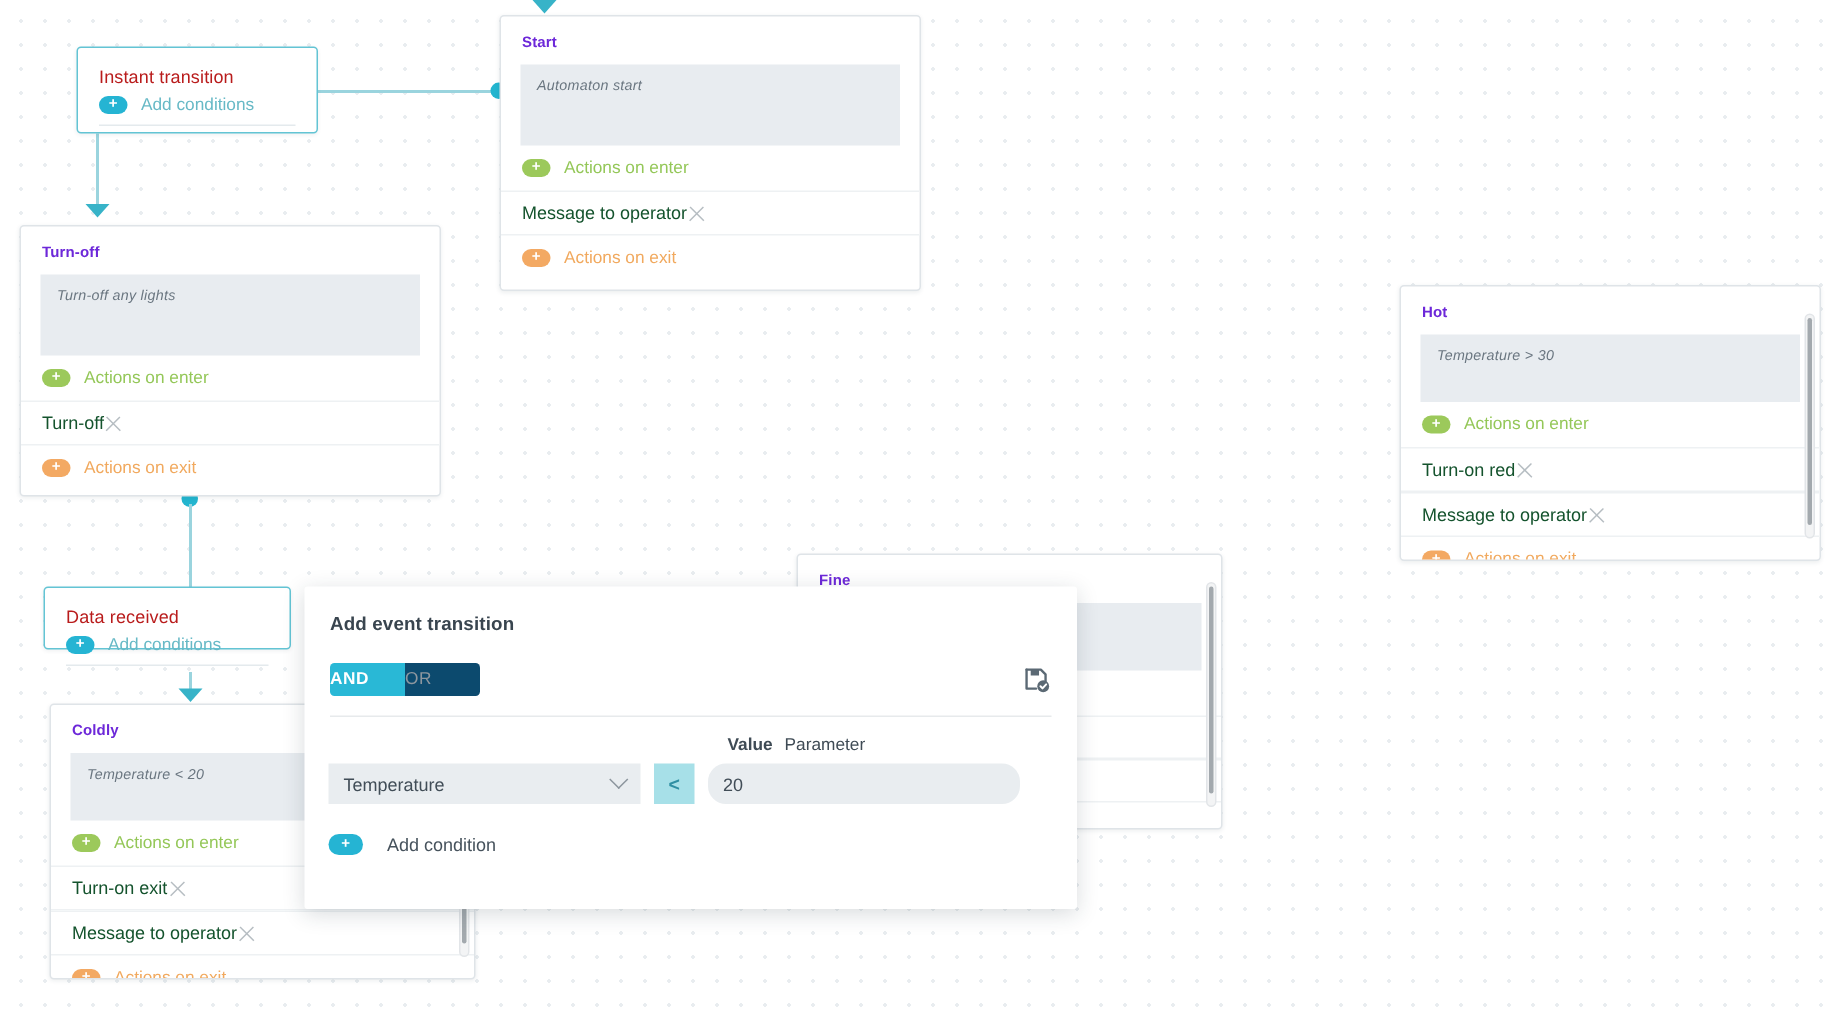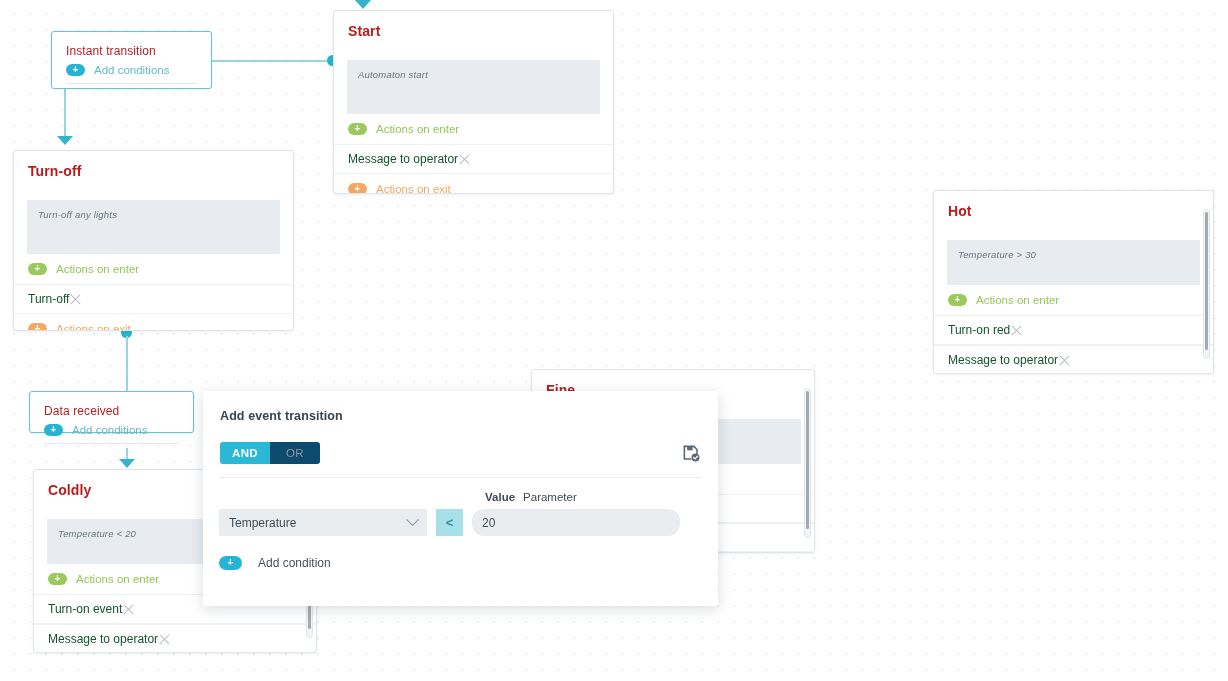--- a/index.html
+++ b/index.html
@@ -55,24 +55,24 @@
   }
 
   
   .state-node {
     border: 1px solid #dfe4e8;
     box-shadow: 0 1px 3px rgba(30,45,60,.08);
     padding: 0;
     overflow: hidden;
   }
   .state-title {
-    font-size: 14px;
+    font-size: 10px;
     font-weight: bold;
-    color: #b91c1c;
-    padding: 12px 14px 21px 14px;
+    color: #6d28d9;
+    padding: 12px 14px 9px 14px;
     letter-spacing: .1px;
   }
   .state-desc {
     background: #e8ecf0;
     margin: 0 13px;
     height: 54px;
     padding: 9px 11px;
     font-size: 9.5px;
     font-style: italic;
     color: #6a7680;
@@ -196,21 +196,20 @@
   }
   .seg {
     display: flex;
     border-radius: 3px;
     overflow: hidden;
   }
   .seg-btn {
     font-size: 11.5px;
     padding: 5px 0;
     width: 50px;
-    text-align: center;
     letter-spacing: .4px;
   }
   .seg-btn.active { background: #29b8d6; color: #ffffff; font-weight: bold;}
   .seg-btn.idle   { background: #0c4a6e; color: #8d979f; }
 
   .save-icon { width: 19px; height: 19px; display:block; }
 
   .modal-divider {
     height: 1px;
     background: #e7eaec;
@@ -406,21 +405,21 @@
   </div>
 
   <div class="node state-node" style="left:33px; top:469px; width:284px; height:184px;">
     <div class="state-title">Coldly</div>
     <div class="state-desc" style="height:45px;">Temperature &lt; 20</div>
     <div class="action-hdr enter">
       <span class="pill green">+</span>
       <span>Actions on enter</span>
     </div>
     <div class="action-row">
-      <span>Turn-on event</span>
+      <span>Turn-on exit</span>
       <span class="x-icon" style="margin-right:18px;"></span>
     </div>
     <div class="action-row">
       <span>Message to operator</span>
       <span class="x-icon" style="margin-right:18px;"></span>
     </div>
     <div class="action-hdr exit">
       <span class="pill orange">+</span>
       <span>Actions on exit</span>
     </div>

